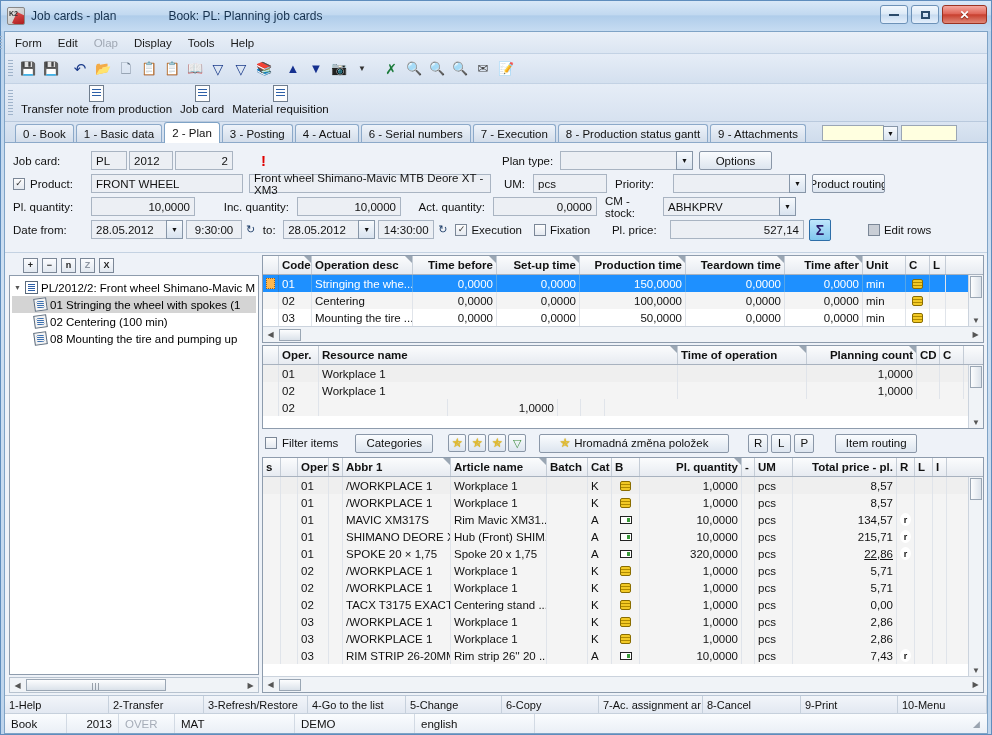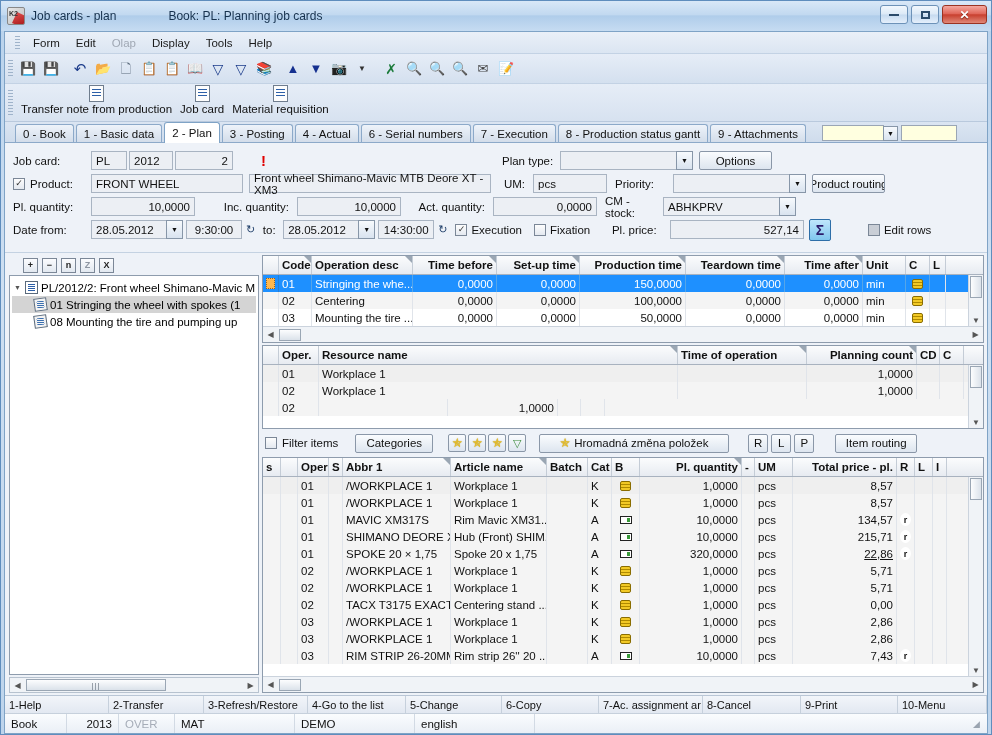--- a/index.html
+++ b/index.html
@@ -67,21 +67,21 @@
     border: 1px solid #7fa3c6;
     display: flex; flex-direction: column;
     overflow: hidden;
   }
   
   .menubar {
     height: 22px; flex: 0 0 22px;
     background: linear-gradient(to bottom,#eaf0f8,#dbe5f2);
     display: flex; align-items: center;
     border-bottom: 1px solid #c3d2e4;
-    padding-left: 20px;
+    padding-left: 2px;
   }
   .menubar::before {
     content: ""; position: absolute; margin-left: -10px; width: 5px; height: 14px;
     background-image: repeating-linear-gradient(to bottom,#9fb3ca 0 1px, transparent 1px 3px);
   }
   .menu-item { padding: 2px 8px; font-size: 11.5px; color: #1b1b1b; }
   .menu-item.disabled { color: #a0a8b4; }
   
   .toolbar {
     height: 30px; flex: 0 0 30px;
@@ -501,20 +501,24 @@
             <span class="tri">▼</span>
             <span class="tree-icon"></span>
             <span>PL/2012/2: Front wheel Shimano-Mavic M</span>
           </div>
           <div class="tnode sel" style="padding-left:22px;">
             <span class="tree-icon op"></span>
             <span>01 Stringing the wheel with spokes (1</span>
           </div>
           <div class="tnode" style="padding-left:22px;">
             <span class="tree-icon op"></span>
+            <span>02 Centering (100 min)</span>
+          </div>
+          <div class="tnode" style="padding-left:22px;">
+            <span class="tree-icon op"></span>
             <span>08 Mounting the tire and pumping up</span>
           </div>
         </div>
         <div class="hscroll">
           <span class="arrowbtn">◀</span>
           <div class="thumb" style="width:140px;margin-left:2px;">|||</div>
           <span class="arrowbtn" style="margin-left:auto;">▶</span>
         </div>
       </div>
 

